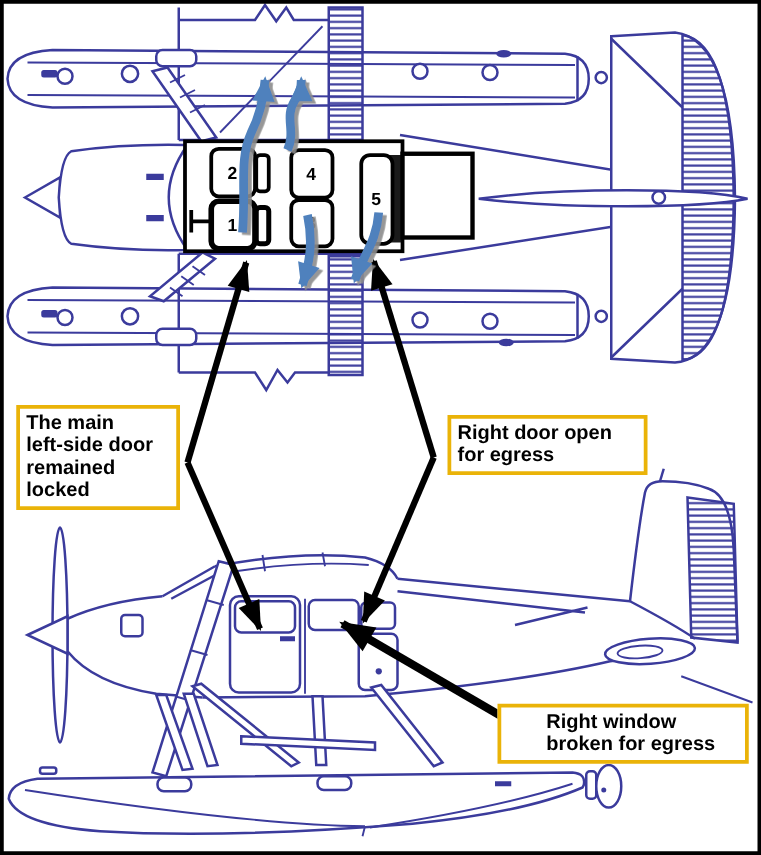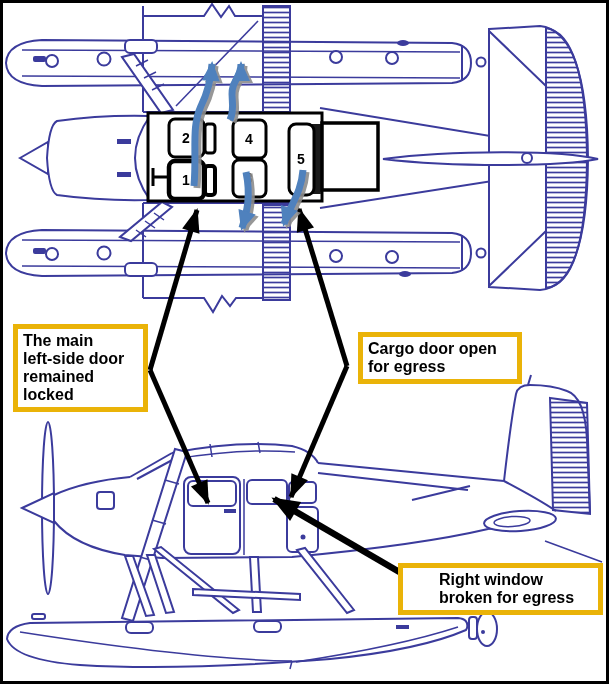--- a/index.html
+++ b/index.html
@@ -1,19 +1,19 @@
 <!DOCTYPE html>
 <html><head>
 <meta charset="utf-8">
 <style>
   html,body{margin:0;padding:0;background:#fff;}
   #stage{position:relative;width:609px;height:684px;background:#ffffff;overflow:hidden;
          font-family:"Liberation Sans",sans-serif;}
   #diagram-svg{position:absolute;left:0;top:0;}
-  .callout{position:absolute;background:#ffffff;border:5px solid #eab308;color:#000;
+  .callout{position:absolute;background:#ffffff;border:3px solid #eab308;color:#000;
            font:bold 16px/18px "Liberation Sans",sans-serif;padding:3px 5px;
            white-space:pre-line;}
   #callout-main-door{left:13px;top:324px;width:115px;}
   #callout-cargo-door{left:358px;top:332px;width:144px;}
   #callout-right-window{left:398px;top:563px;width:154px;padding-left:36px;}
   .seat-num{font:bold 14px "Liberation Sans",sans-serif;fill:#000;text-anchor:middle;}
 </style>
 </head>
 <body>
 
@@ -218,18 +218,18 @@
     <path d="M303,170 C301,194 291,203 284,224" marker-end="url(#mkblue)"></path>
   </g>
 
   <rect x="1.5" y="1.5" width="606" height="681" fill="none" stroke="#000" stroke-width="3"></rect>
 </svg>
 
 <div class="callout" id="callout-main-door">The main
 left-side door
 remained
 locked</div>
-<div class="callout" id="callout-cargo-door">Cargo door open
+<div class="callout" id="callout-cargo-door">Right door open
 for egress</div>
 <div class="callout" id="callout-right-window">Right window
 broken for egress</div>
 
 </div>
 
 </body></html>

